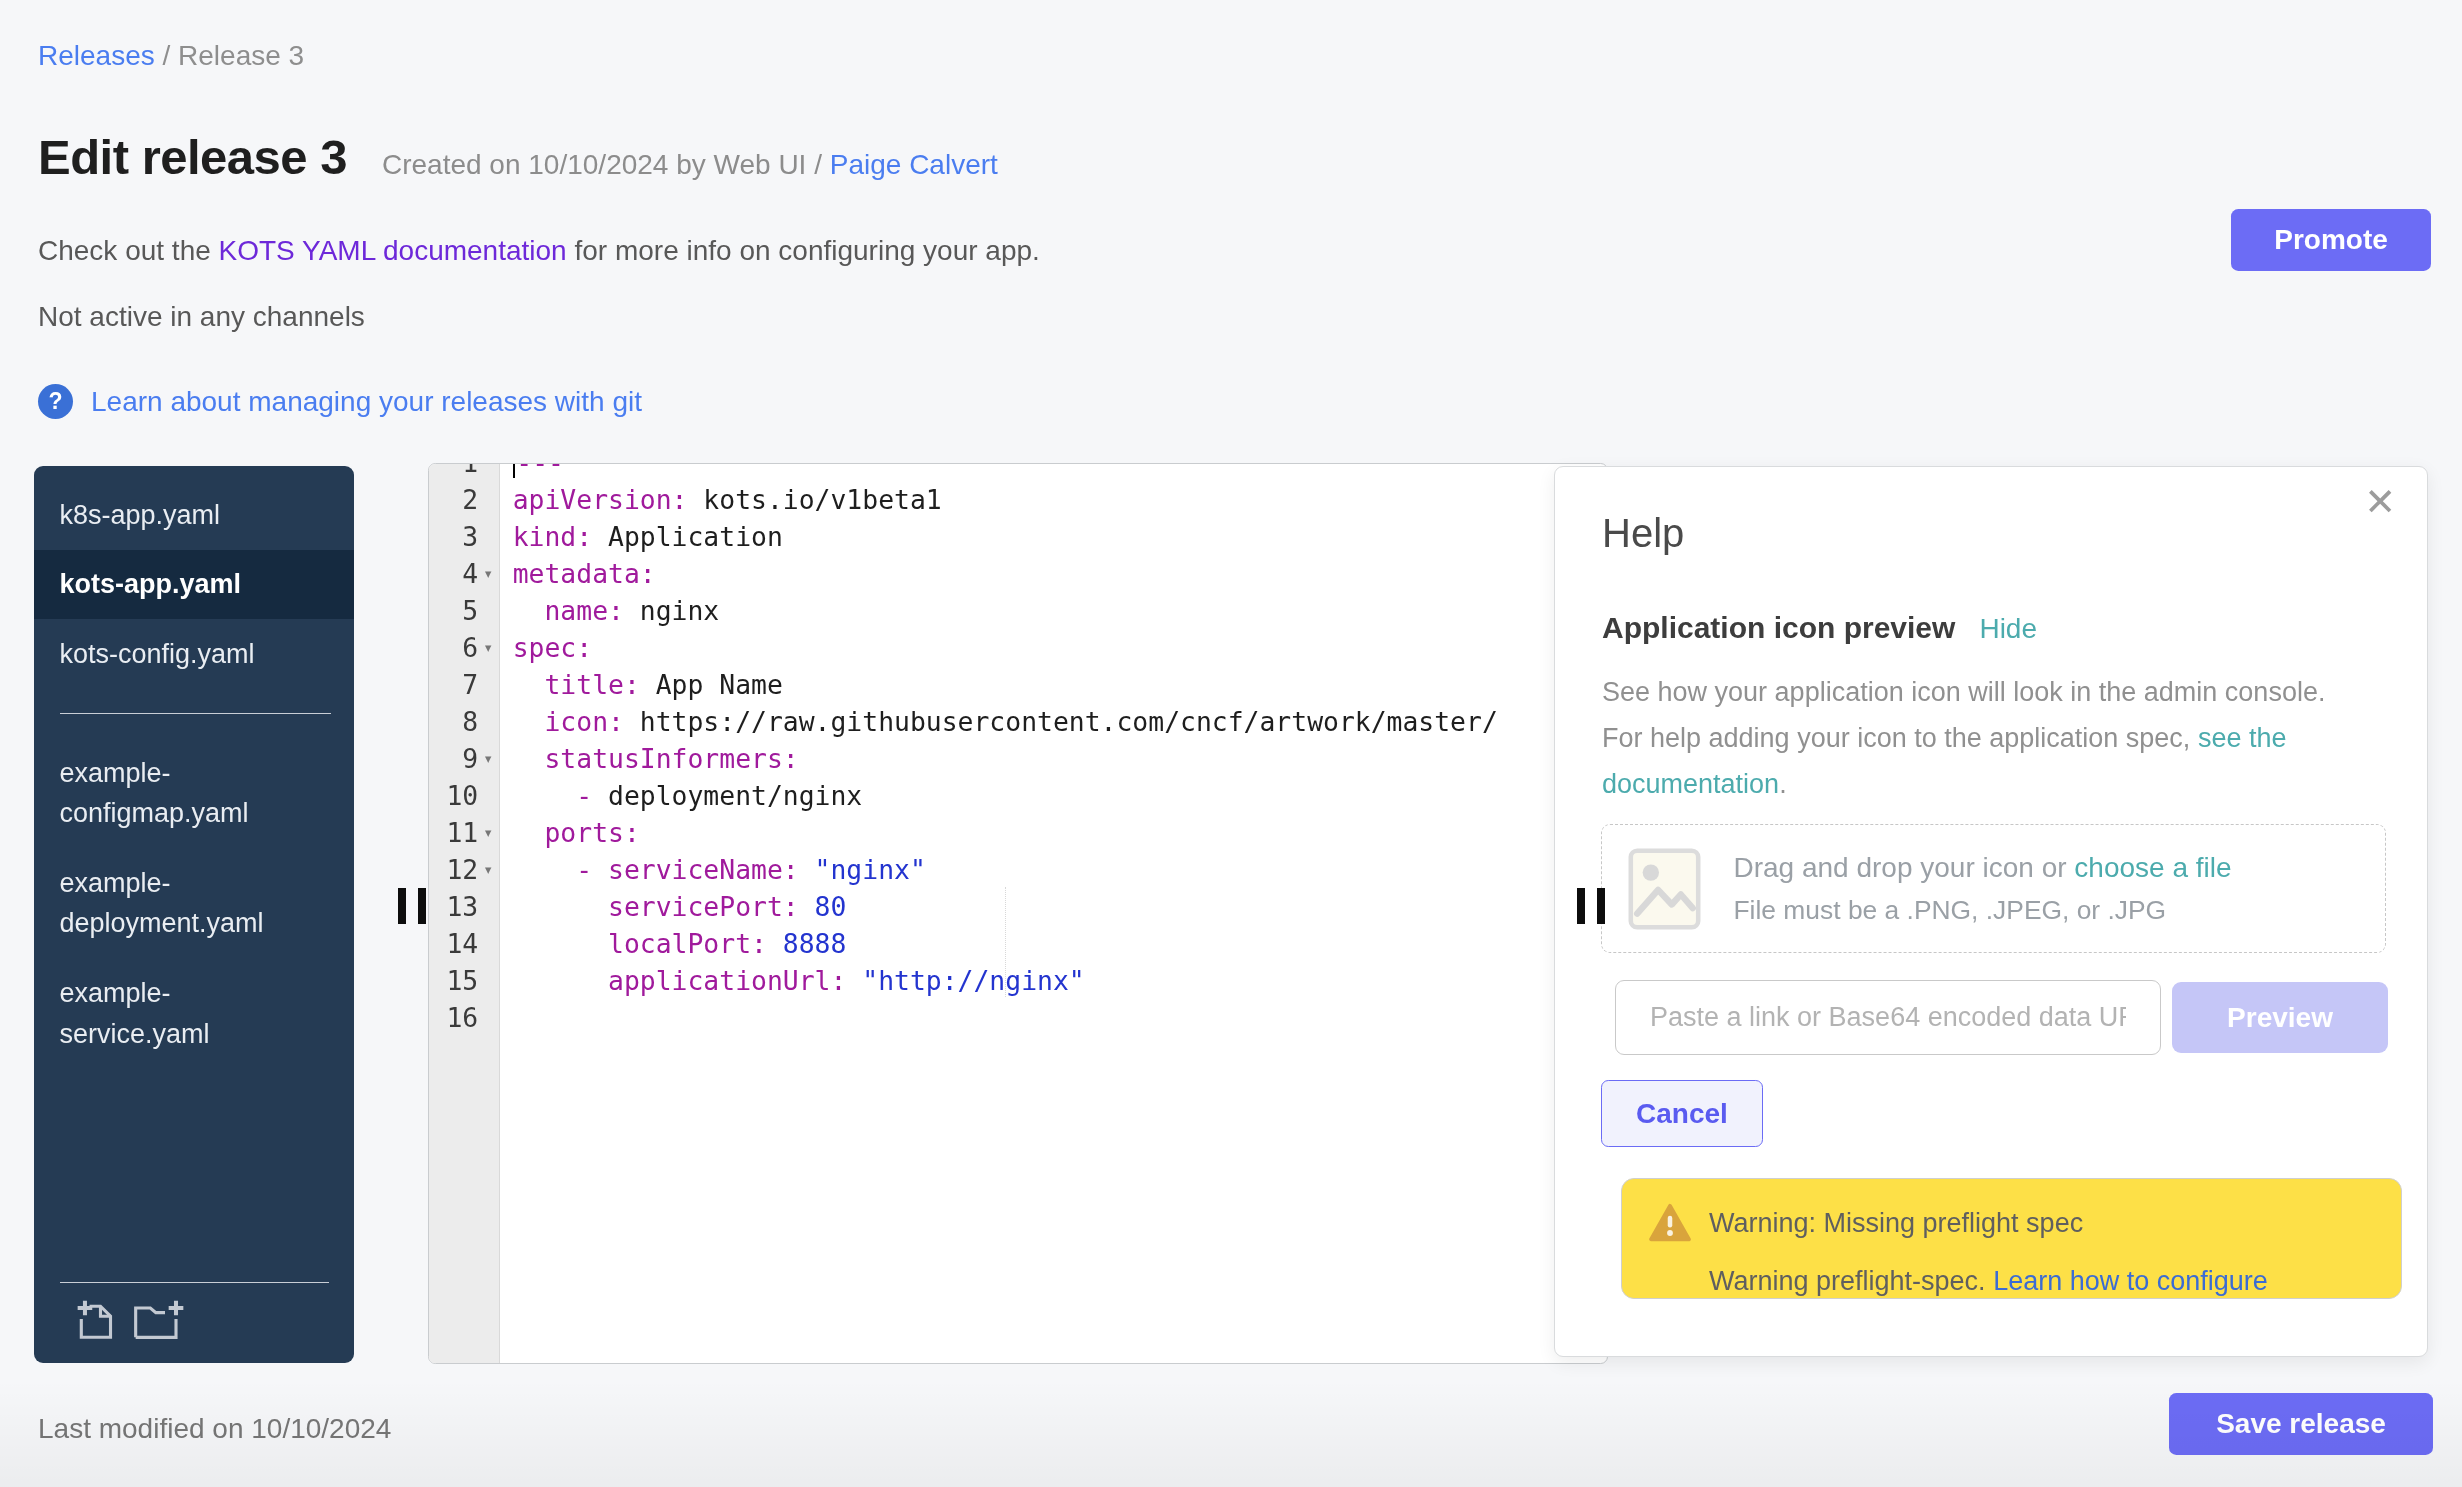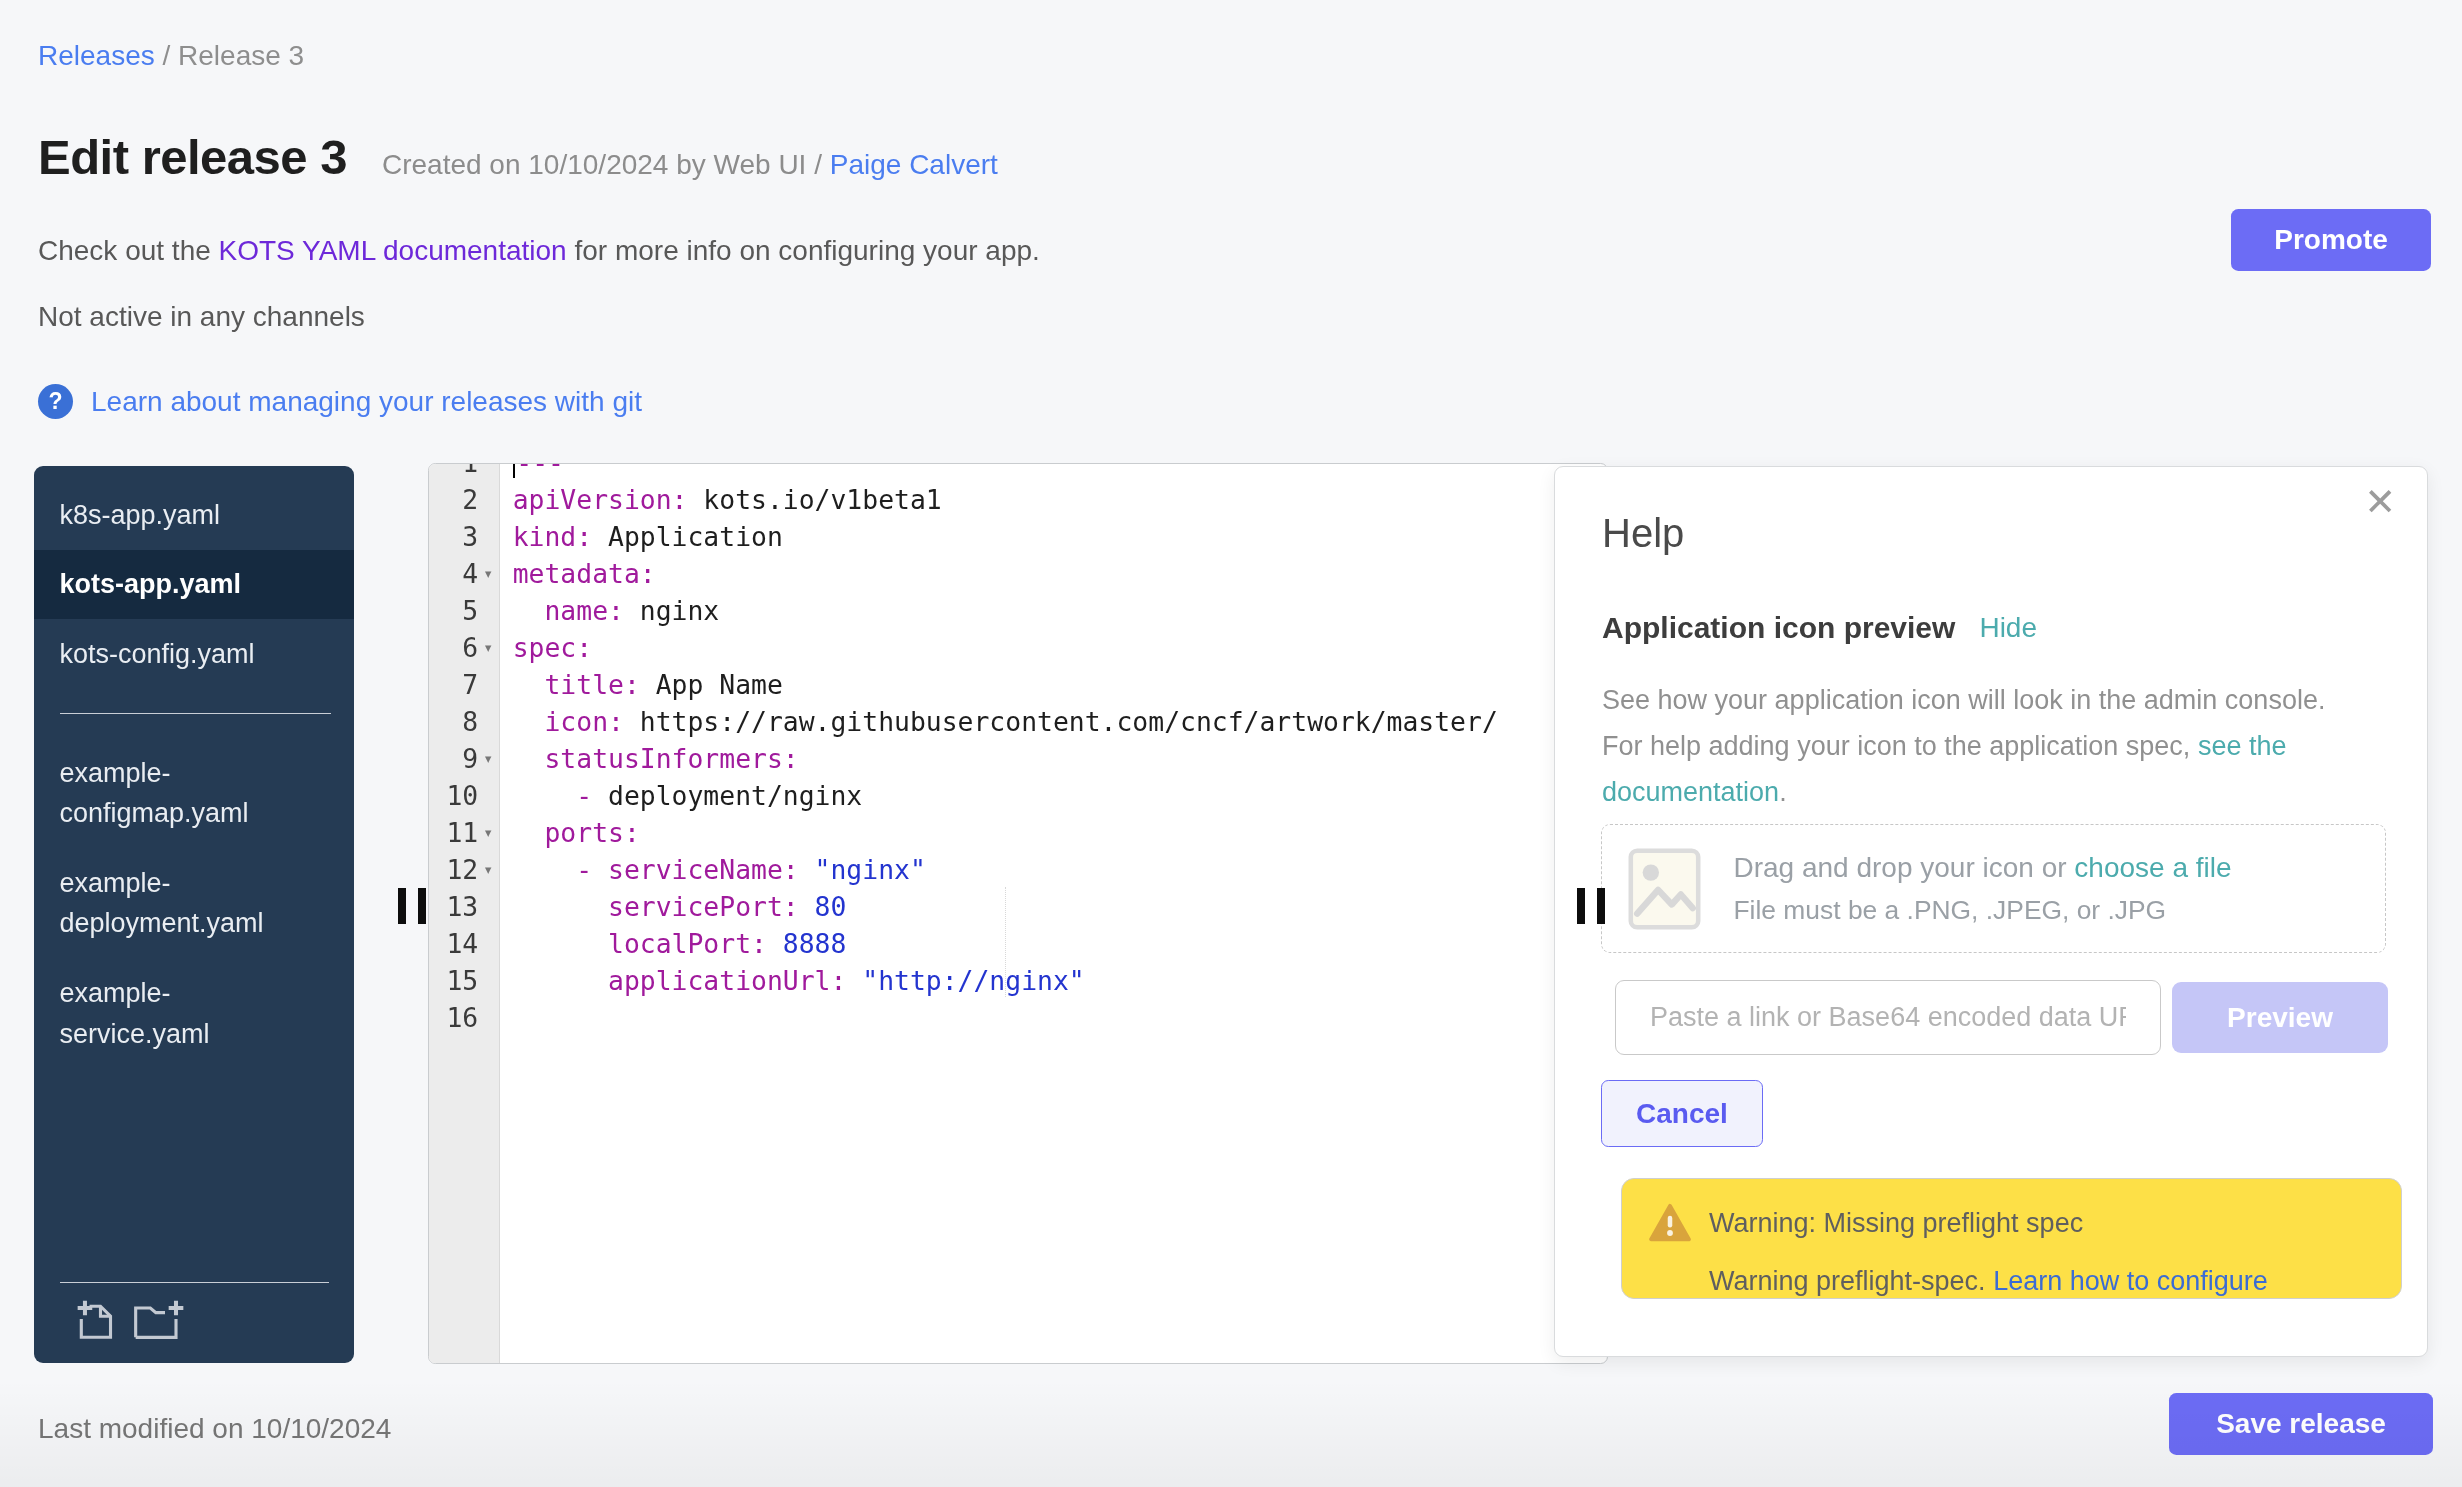--- a/index.html
+++ b/index.html
@@ -69,26 +69,26 @@
   .handle-pair .bar { width:8.2px; height:36px; background:#0d0d0d; }
   .handle-1 { left:398px; }
   .handle-2 { left:1577px; }
 
   
   .help-panel { left:1554px; top:466px; width:874px; height:891px; background:#ffffff;
     border:1.8px solid #d9dbdd; border-radius:9px; box-shadow:0 5.5px 18px rgba(0,0,0,0.07);
     overflow:hidden; z-index:5; }
   .help-close { position:absolute; right:31px; top:12.7px; font-size:38px; color:#9c9c9c; cursor:pointer; }
   .help-title { position:absolute; left:47px; top:44px; font-size:40px; color:#4a4a4a; font-weight:500; }
-  .section-row { position:absolute; left:47px; top:144px; display:flex; align-items:center; gap:24px; }
+  .section-row { position:absolute; left:47px; top:144px; display:flex; align-items:flex-end; gap:24px; }
   .section-title { font-size:30px; font-weight:bold; color:#3d3d3d; }
   .teal-link { color:#4cabad; cursor:pointer; }
   .hide-link { font-size:28px; }
   .help-para { position:absolute; left:47px; top:202px; width:747px; font-size:27px;
-    line-height:46px; color:#909090;margin-top:8px; }
+    line-height:46px; color:#909090; }
   .dropzone { position:absolute; left:46px; top:357px; width:785px; height:129px;
     border:1.8px dashed #c7c7c7; border-radius:9px; display:flex; align-items:center;
     padding-left:25.5px; gap:33px; cursor:pointer; }
   .dz-text .l1 { font-size:28px; color:#9aa0a6; }
   .dz-text .l2 { font-size:26.4px; color:#9aa0a6; margin-top:11px; }
   .icon-input { position:absolute; left:60px; top:513px; width:546px; height:75px;
     border:1.8px solid #c9c9c9; border-radius:9px; font-size:27px; color:#444;
     padding:0 34px; outline:none; font-family:"Liberation Sans", sans-serif; }
   .icon-input::placeholder { color:#b3b3b3; }
   .preview-btn { position:absolute; left:617px; top:515px; width:216px; height:71px;

